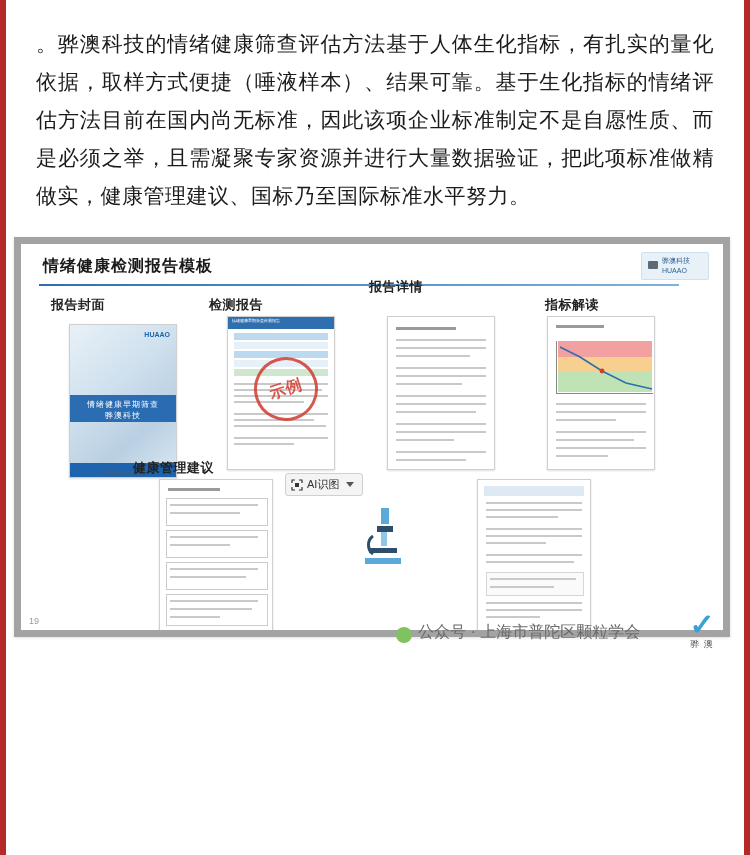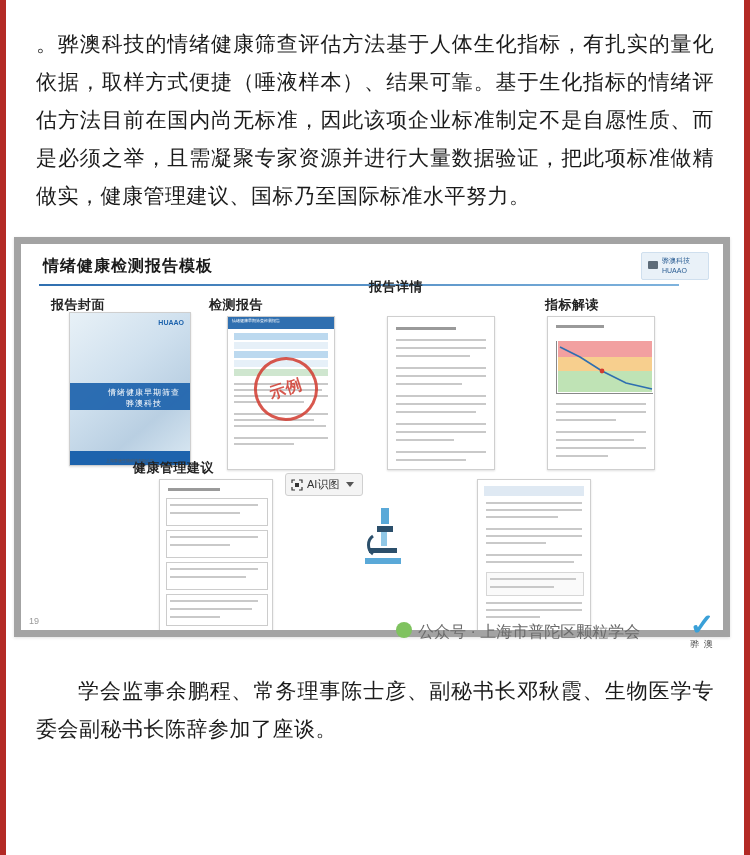--- a/index.html
+++ b/index.html
@@ -236,21 +236,21 @@
     font-size: 9px;
     color: #999;
   }
 
   
   .watermark {
     position: absolute;
     left: 390px;
     top: 622px;
     display: flex;
-    align-items: flex-start;
+    align-items: flex-end;
     gap: 6px;
     font-size: 16px;
     color: #6b6b6b;
     white-space: nowrap;
   }
   .wm-dot {
     width: 16px; height: 16px; border-radius: 50%;
     background: #7fc25f;
     position: relative;
   }
@@ -291,21 +291,21 @@
       <div class="bb-mark"></div>
       <div class="bb-txt">骅澳科技</div>
       <div class="bb-txt" style="top:13px;">HUAAO</div>
     </div>
 
     <div class="thumb-label" style="left:30px; top:52px; width:140px;">报告封面</div>
     <div class="thumb-label" style="left:188px; top:52px; width:140px;">检测报告</div>
     <div class="thumb-label" style="left:348px; top:34px; width:140px;">报告详情</div>
     <div class="thumb-label" style="left:524px; top:52px; width:140px;">指标解读</div>
 
-    <div class="sheet" style="left:48px; top:68px; width:106px; height:152px;padding-left:14px;">
+    <div class="sheet" style="left:48px; top:80px; width:106px; height:152px;">
       <div class="cover-photo"></div>
       <div class="cover-logo">HUAAO</div>
       <div class="cover-blue"></div>
       <div class="cover-t1" style="top:49%;">情绪健康早期筛查</div>
       <div class="cover-t2" style="top:56%;">骅澳科技</div>
       <div class="cover-bottom-bar"></div>
       <div style="position:absolute;left:0;bottom:2px;width:100%;text-align:center;font-size:4px;color:#5a5a5a;">上海骅澳生物科技有限公司</div>
     </div>
 
     <div class="sheet" style="left:206px; top:72px; width:106px; height:152px;">
@@ -433,17 +433,14 @@
 
   <div class="watermark">
     <span class="wm-dot"></span>
     <span>公众号 · 上海市普陀区颗粒学会</span>
   </div>
   <div class="wm-logo">
     <div class="tick">✓</div>
     <div class="nm">骅 澳</div>
   </div>
 
-  <div class="content" style="margin-top:16px;">
-    <p class="para bottom">学会监事余鹏程、常务理事陈士彦、副秘书长邓秋霞、生物医学专委会副秘书长陈辞参加了座谈。</p>
-  </div>
 
 </div>
 
 </body></html>

